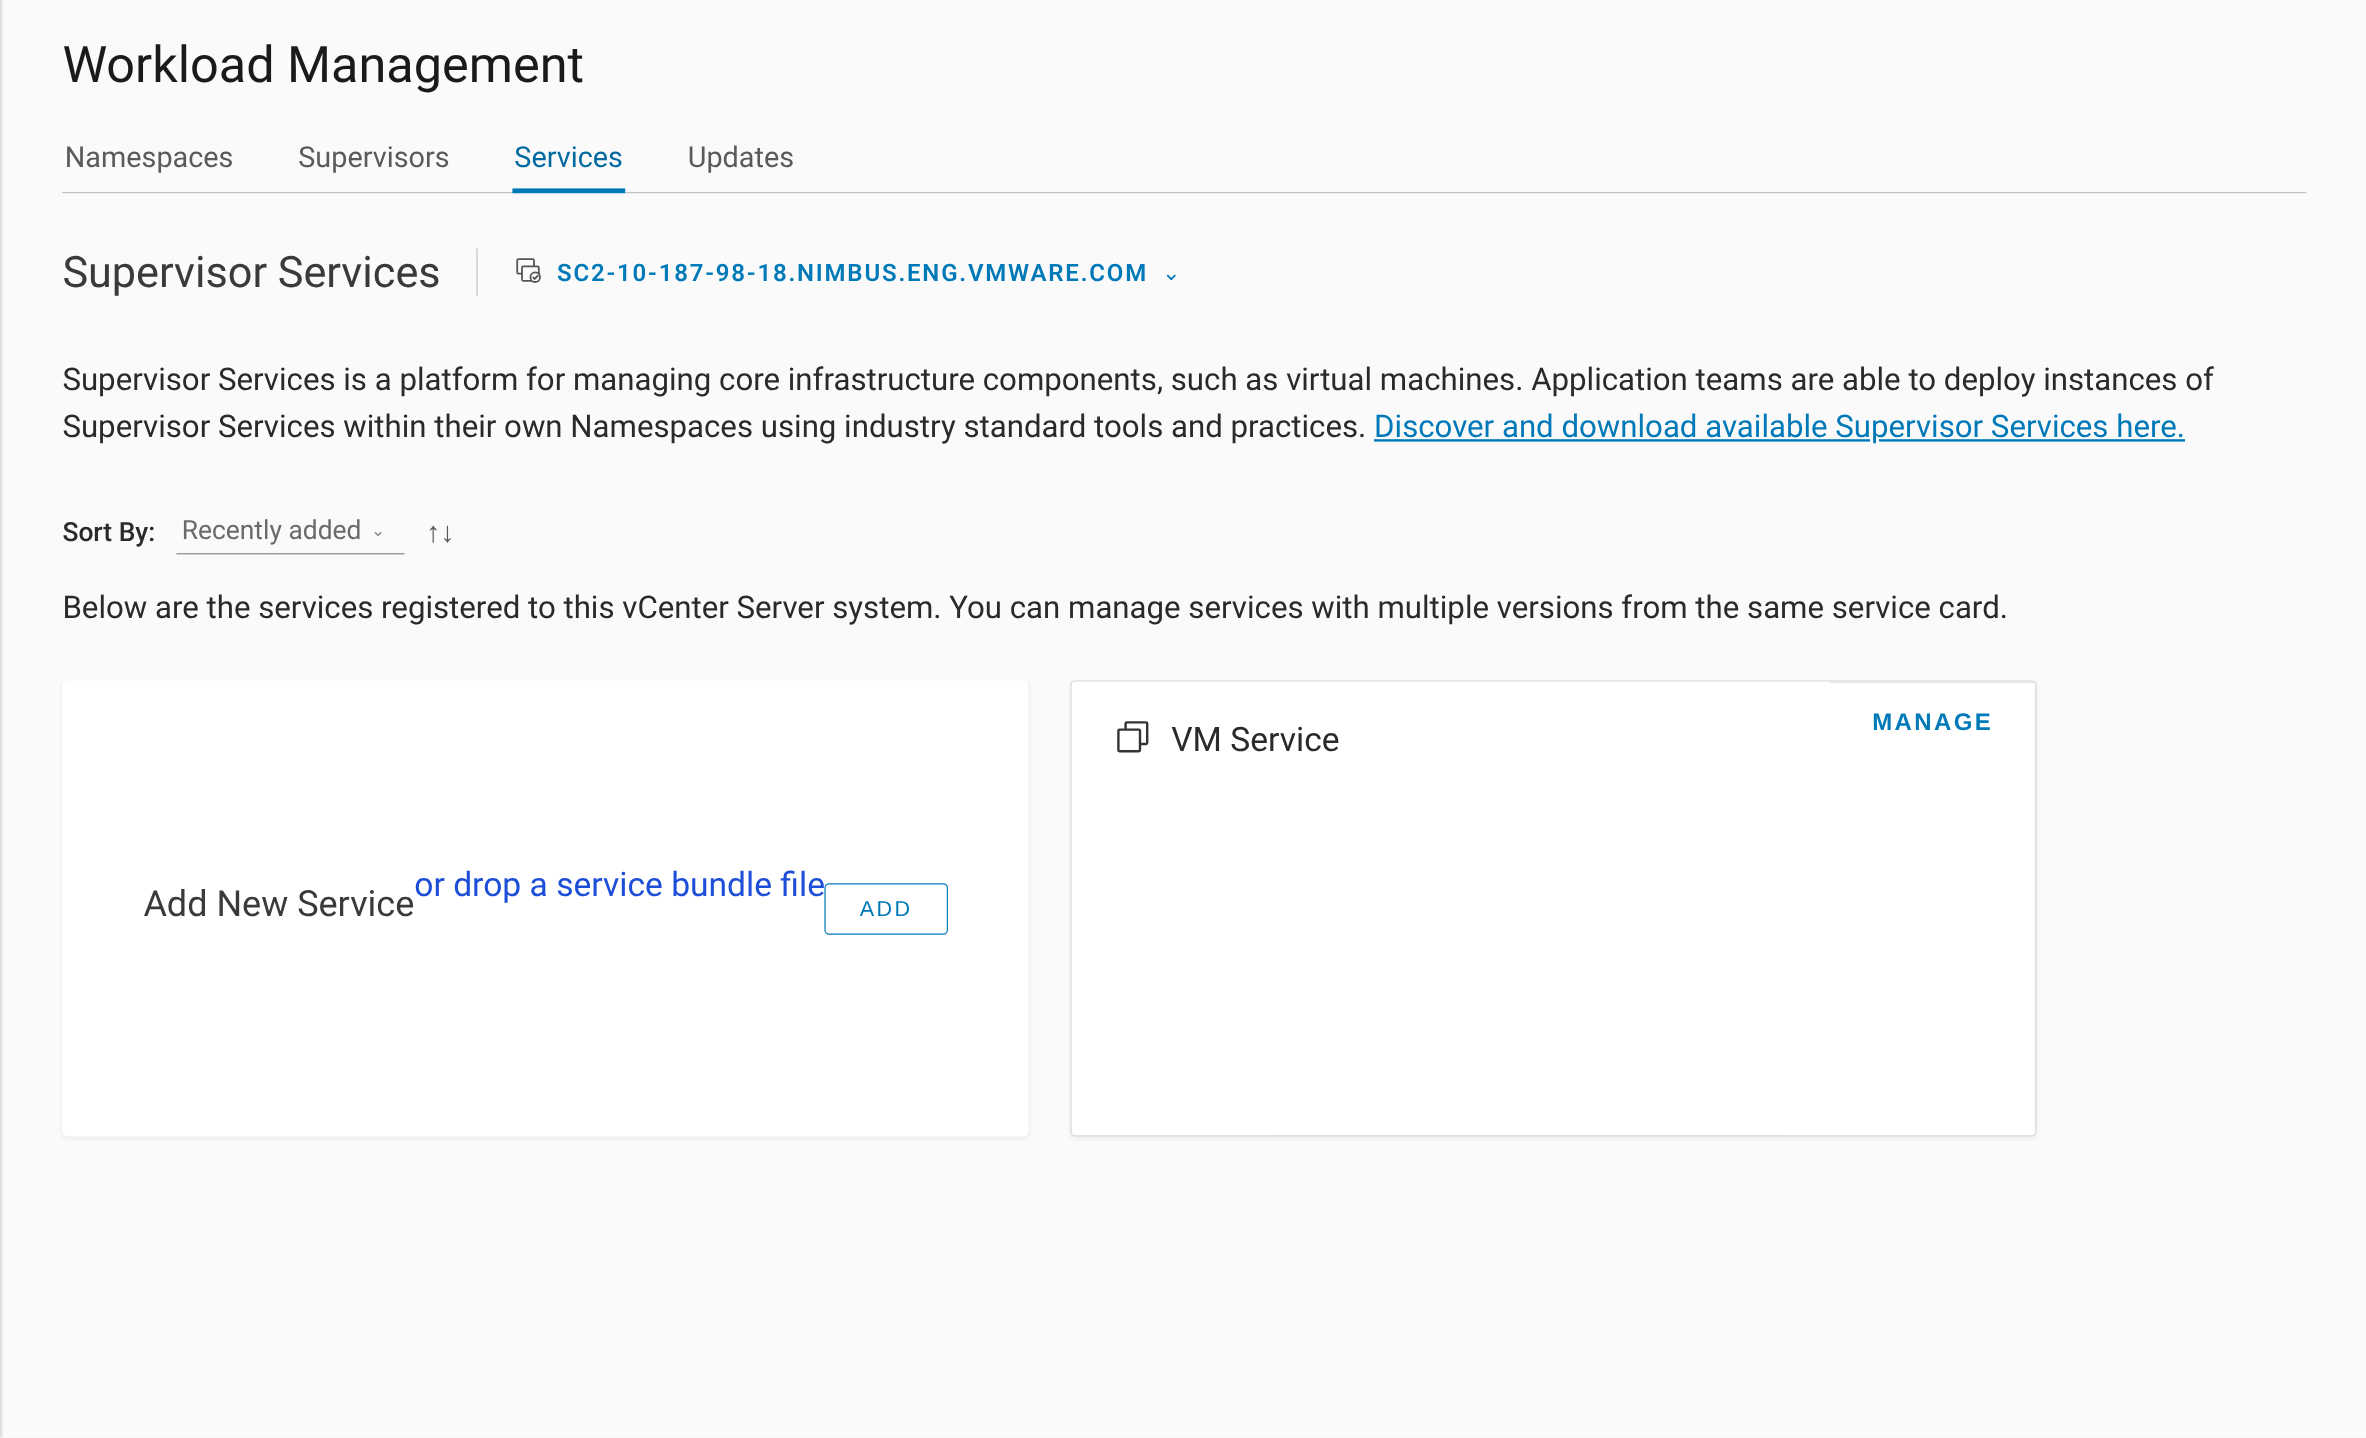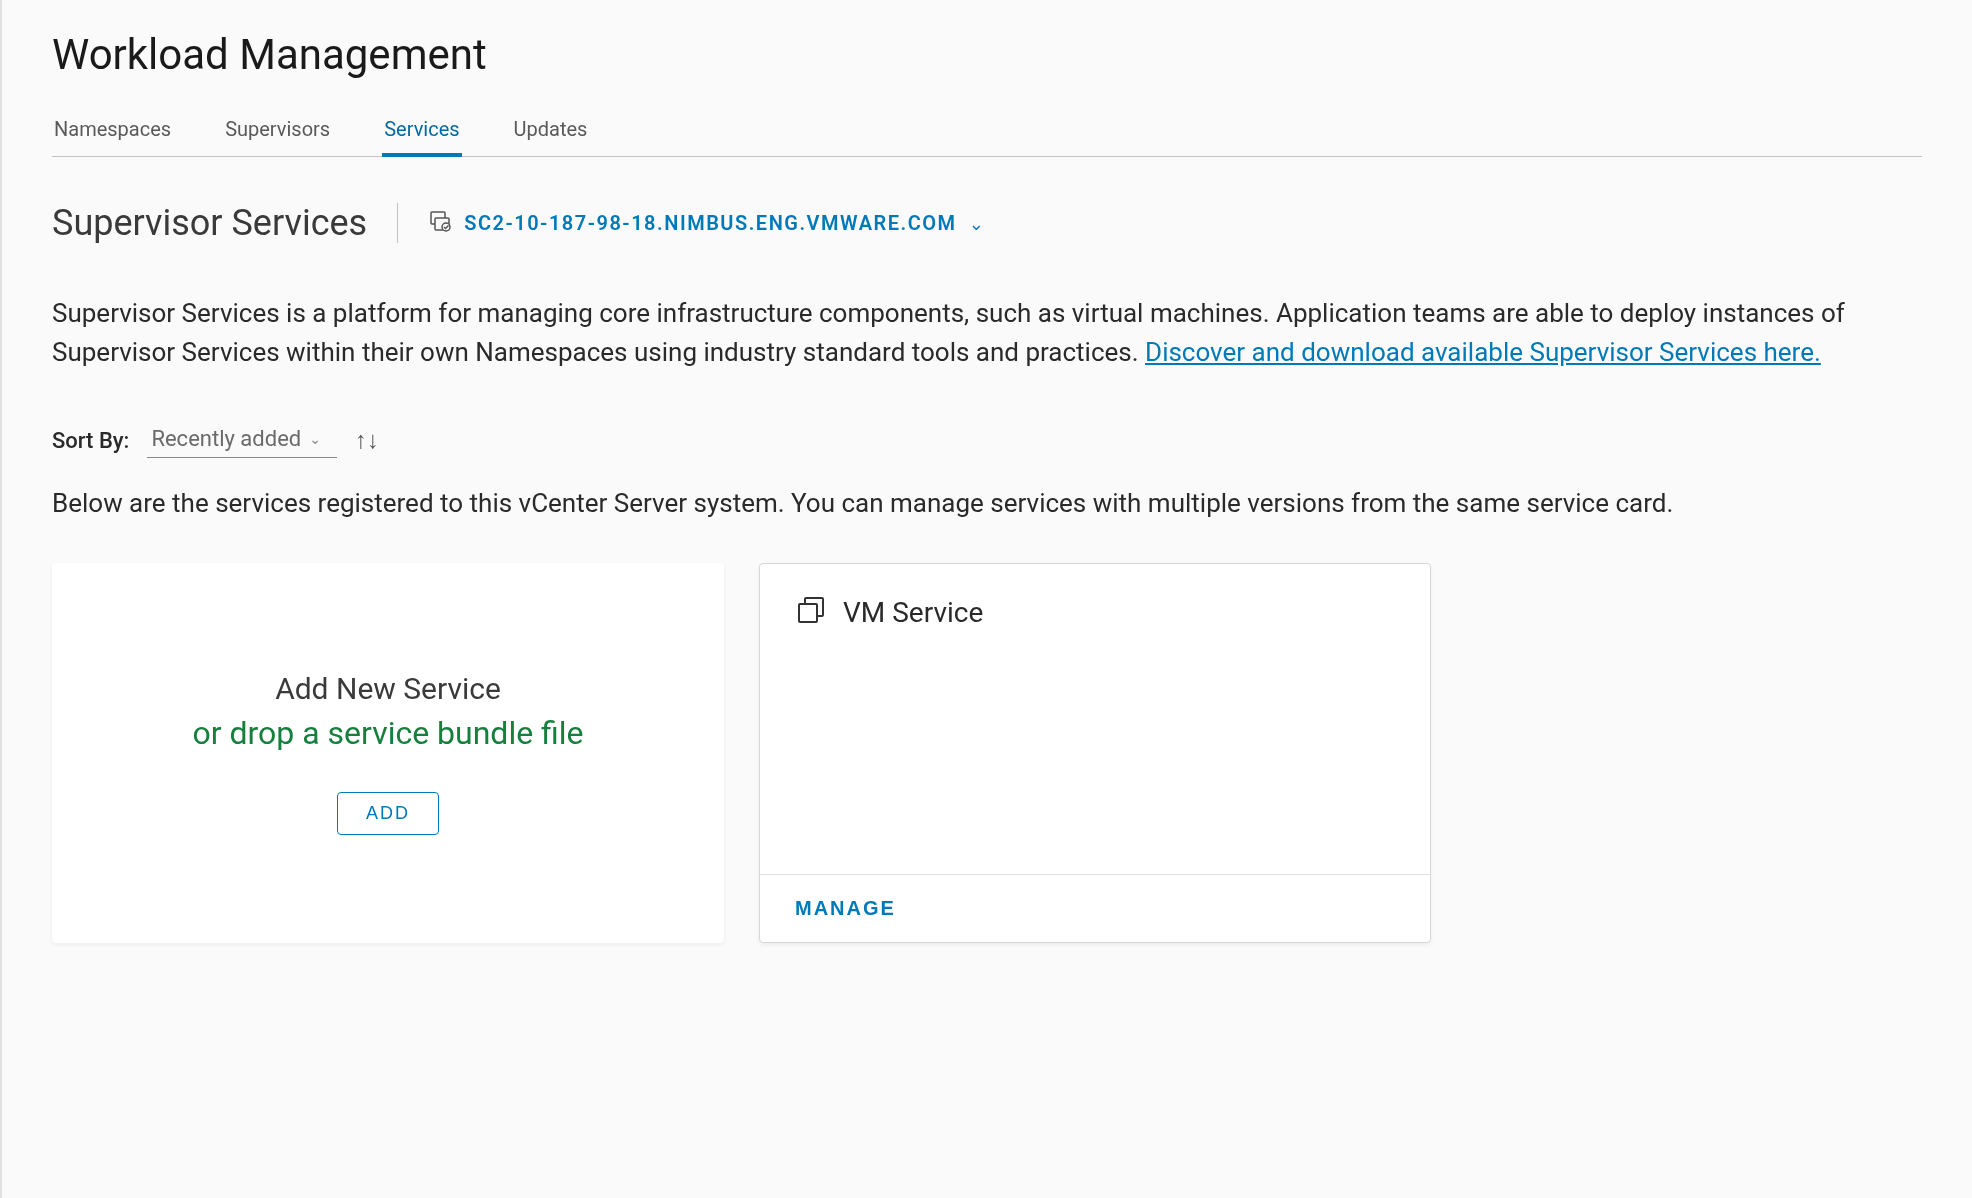--- a/index.html
+++ b/index.html
@@ -27,21 +27,21 @@
       color: #1a1a1a;
       margin-bottom: 28px;
     }
     .tabs {
       display: flex;
       border-bottom: 1px solid #c2c2c2;
       gap: 50px;
       margin-bottom: 45px;
     }
     .tab {
-      font-size: 20px;
+      font-size: 24px;
       color: #5a5a5a;
       padding: 10px 2px 12px 2px;
       cursor: pointer;
       border-bottom: 4px solid transparent;
       margin-bottom: -1px;
     }
     .tab.active {
       color: #0369a1;
       border-bottom: 4px solid #0079b8;
     }
@@ -127,45 +127,44 @@
     .subdesc {
       font-size: 26px;
       color: #2a2a2a;
       margin-bottom: 45px;
     }
     .cards {
       display: flex;
       gap: 35px;
     }
     .card {
-      width: 672px;
+      width: 805px;
       background: #fff;
       border: 1px solid #d8d8d8;
       border-radius: 4px;
       box-shadow: 0 2px 4px rgba(0,0,0,0.06);
       min-height: 380px;
       display: flex;
-      flex-direction: column;
     }
     .card-add {
       align-items: center;
       justify-content: center;
       padding: 40px;
       text-align: center;
       border: none;
     }
     .card-add-title {
       font-size: 30px;
       font-weight: 400;
       color: #3a3a3a;
       margin-bottom: 8px;
     }
     .card-add-sub {
-      font-size: 32px;
-      color: #15803d;
+      font-size: 28px;
+      color: #1d4ed8;
       margin-bottom: 40px;
     }
     .btn-outline {
       border: 1px solid #0079b8;
       color: #0079b8;
       background: #fff;
       font-size: 18px;
       font-weight: 500;
       letter-spacing: 2px;
       padding: 10px 28px;

